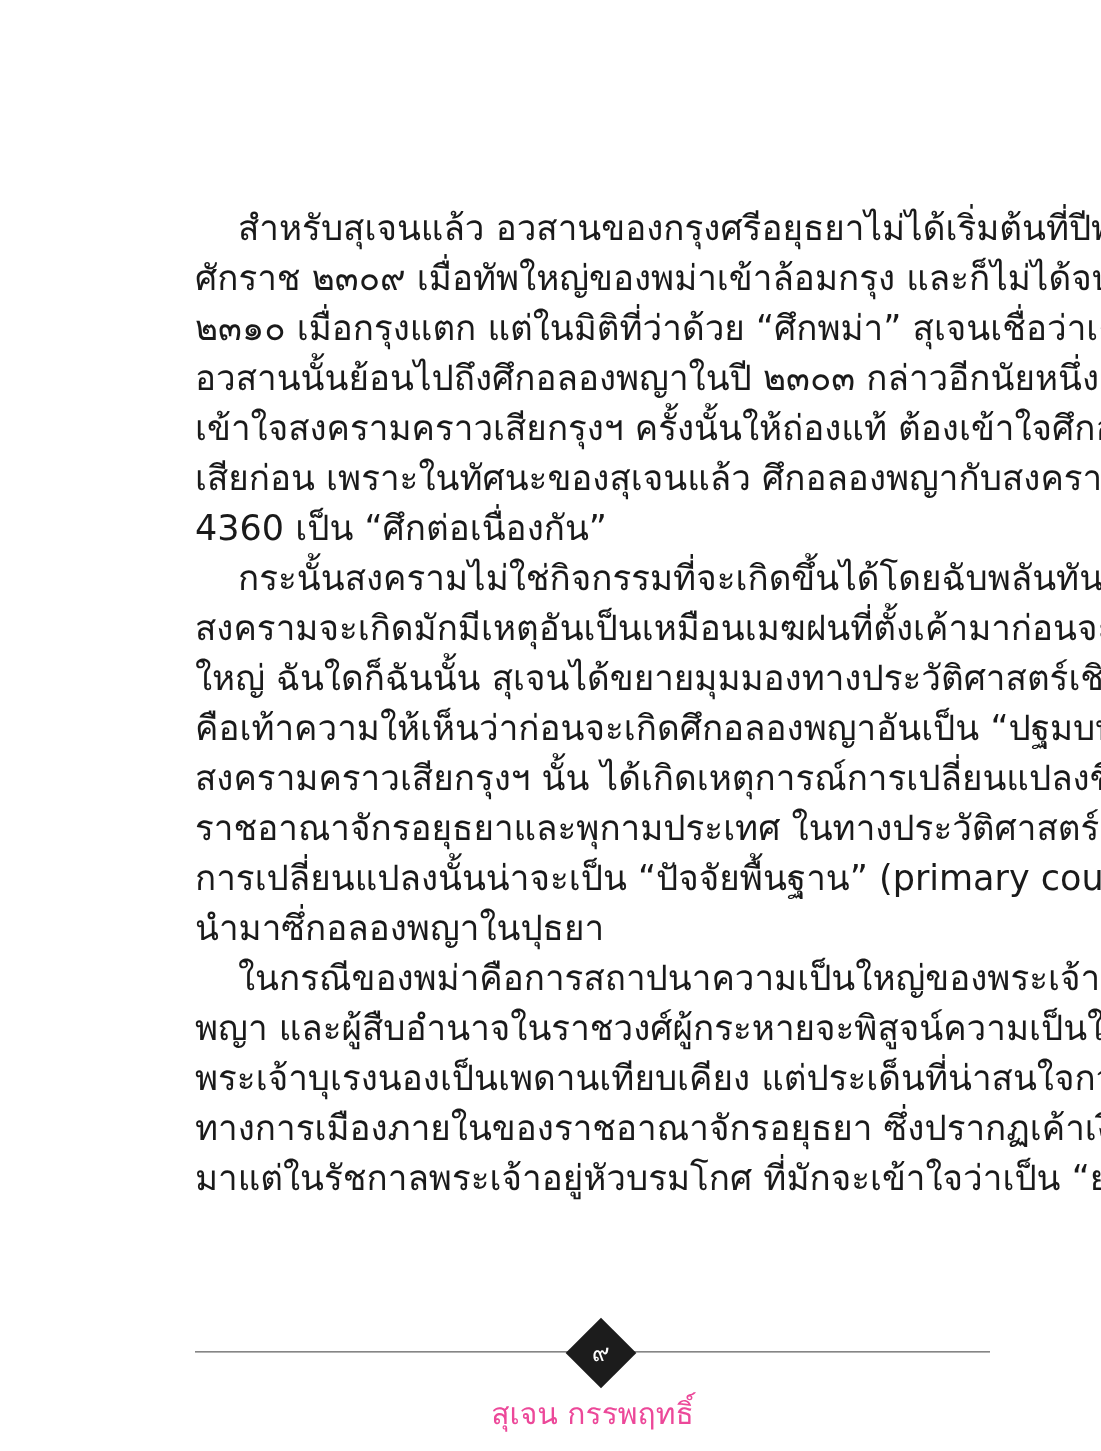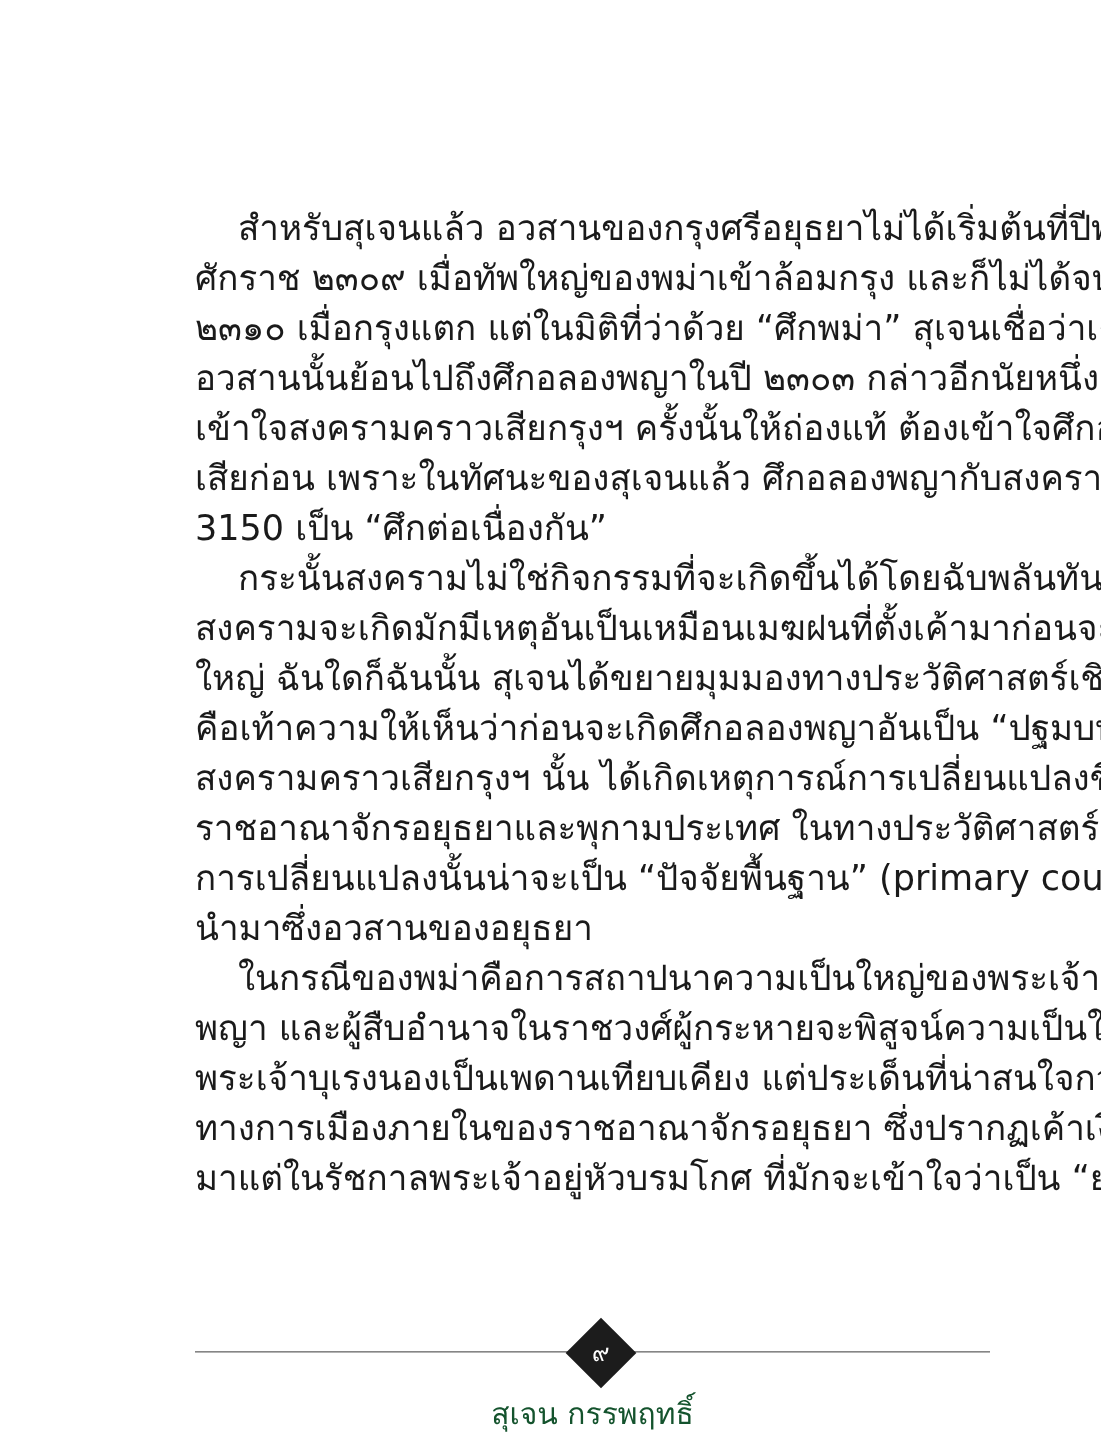--- a/index.html
+++ b/index.html
@@ -66,49 +66,49 @@
     line-height: 1;
   }
   .author {
     position: absolute;
     left: 195px;
     top: 1390px;
     width: 795px;
     text-align: center;
     font-size: 30px;
     line-height: 48px;
-    color: #14532d;
+    color: #ec4899;
   }
 </style>
 </head>
 <body>
 
 <div class="page">
 
   <main class="text-block">
 
     <div class="para">
       <div class="line indent">สำหรับสุเจนแล้ว อวสานของกรุงศรีอยุธยาไม่ได้เริ่มต้นที่ปีพุทธ-</div>
       <div class="line">ศักราช ๒๓๐๙ เมื่อทัพใหญ่ของพม่าเข้าล้อมกรุง และก็ไม่ได้จบลงในปี</div>
       <div class="line">๒๓๑๐ เมื่อกรุงแตก แต่ในมิติที่ว่าด้วย “ศึกพม่า” สุเจนเชื่อว่าเงาแห่ง</div>
       <div class="line">อวสานนั้นย้อนไปถึงศึกอลองพญาในปี ๒๓๐๓ กล่าวอีกนัยหนึ่งคือจะ</div>
       <div class="line">เข้าใจสงครามคราวเสียกรุงฯ ครั้งนั้นให้ถ่องแท้ ต้องเข้าใจศึกอลองพญา</div>
       <div class="line">เสียก่อน เพราะในทัศนะของสุเจนแล้ว ศึกอลองพญากับสงครามปี ๒๓๐๙-</div>
-      <div class="line last">3150 เป็น “ศึกต่อเนื่องกัน”</div>
+      <div class="line last">4360 เป็น “ศึกต่อเนื่องกัน”</div>
     </div>
 
     <div class="para">
       <div class="line indent">กระนั้นสงครามไม่ใช่กิจกรรมที่จะเกิดขึ้นได้โดยฉับพลันทันที ก่อน</div>
       <div class="line">สงครามจะเกิดมักมีเหตุอันเป็นเหมือนเมฆฝนที่ตั้งเค้ามาก่อนจะเกิดพายุ</div>
       <div class="line">ใหญ่ ฉันใดก็ฉันนั้น สุเจนได้ขยายมุมมองทางประวัติศาสตร์เชิง “คู่ขนาน”</div>
       <div class="line">คือเท้าความให้เห็นว่าก่อนจะเกิดศึกอลองพญาอันเป็น “ปฐมบท” ของ</div>
       <div class="line">สงครามคราวเสียกรุงฯ นั้น ได้เกิดเหตุการณ์การเปลี่ยนแปลงขึ้นทั้งใน</div>
       <div class="line">ราชอาณาจักรอยุธยาและพุกามประเทศ ในทางประวัติศาสตร์ กล่าวได้ว่า</div>
       <div class="line">การเปลี่ยนแปลงนั้นน่าจะเป็น “ปัจจัยพื้นฐาน” (primary course) อัน</div>
-      <div class="line last">นำมาซึ่งอวสานของอยุธยา</div>
+      <div class="line last">นำมาซึ่กอลองพญาในปุธยา</div>
     </div>
 
     <div class="para">
       <div class="line indent">ในกรณีของพม่าคือการสถาปนาความเป็นใหญ่ของพระเจ้าอลอง-</div>
       <div class="line">พญา และผู้สืบอำนาจในราชวงศ์ผู้กระหายจะพิสูจน์ความเป็นใหญ่ โดยมี</div>
       <div class="line">พระเจ้าบุเรงนองเป็นเพดานเทียบเคียง แต่ประเด็นที่น่าสนใจกว่าคือปัญหา</div>
       <div class="line">ทางการเมืองภายในของราชอาณาจักรอยุธยา ซึ่งปรากฏเค้าเงื่อนให้เห็น</div>
       <div class="line">มาแต่ในรัชกาลพระเจ้าอยู่หัวบรมโกศ ที่มักจะเข้าใจว่าเป็น “ยุคบ้านเมือง</div>
     </div>
 

